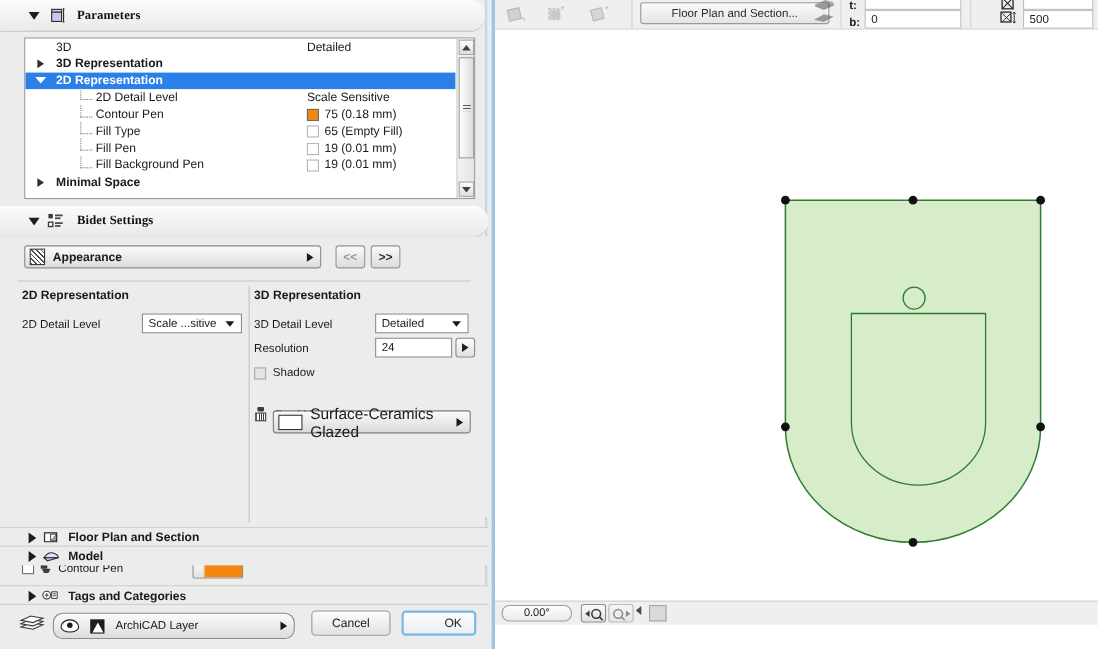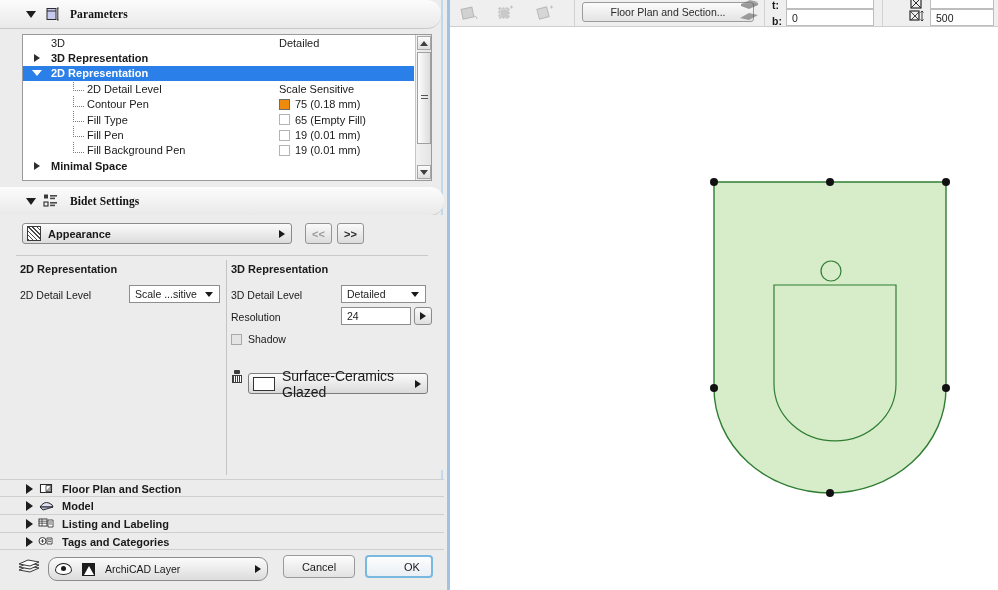--- a/index.html
+++ b/index.html
@@ -430,34 +430,20 @@
       <div class="tri right"></div>
       <div class="cl-icon">
         <svg width="17" height="13" viewBox="0 0 17 13">
           <path d="M2 8 q4 -6 9 -4 q4 1.5 4 4 z" fill="#dfe0f5" stroke="#2b2b2b" stroke-width="1"></path>
           <path d="M2 8 l3 3 l10 -3 z" fill="#b9bce4" stroke="#2b2b2b" stroke-width="1"></path>
         </svg>
       </div>
       <div class="cl-title">Model</div>
     </div>
 
-    <div class="collapsed-row" style="top:514px;">
-      <div class="tri right"></div>
-      <div class="cl-icon">
-        <svg width="17" height="13" viewBox="0 0 17 13">
-          <rect x="1" y="2" width="8" height="7" fill="#fff" stroke="#3a3a3a" stroke-width="1"></rect>
-          <line x1="1" y1="4.2" x2="9" y2="4.2" stroke="#3a3a3a" stroke-width=".8"></line>
-          <line x1="1" y1="6.2" x2="9" y2="6.2" stroke="#3a3a3a" stroke-width=".8"></line>
-          <line x1="4" y1="2" x2="4" y2="9" stroke="#3a3a3a" stroke-width=".8"></line>
-          <path d="M10 3 h5 v7 h-5 z" fill="#fff" stroke="#3a3a3a" stroke-width=".9"></path>
-          <path d="M11 5 h3 M11 7 h3" stroke="#3a3a3a" stroke-width=".8"></path>
-        </svg>
-      </div>
-      <div class="cl-title">Listing and Labeling</div>
-    </div>
 
     <div class="collapsed-row" style="top:532px;">
       <div class="tri right"></div>
       <div class="cl-icon">
         <svg width="17" height="13" viewBox="0 0 17 13">
           <circle cx="4.5" cy="6" r="3.5" fill="#fff" stroke="#3a3a3a" stroke-width="1"></circle>
           <path d="M4.5 4.2 v3.6 M2.8 6 h3.4" stroke="#3a3a3a" stroke-width=".9"></path>
           <path d="M9 3 h5 v6 h-5 z" fill="#fff" stroke="#3a3a3a" stroke-width=".9"></path>
           <path d="M10 4.8 h3 M10 6.6 h3" stroke="#3a3a3a" stroke-width=".8"></path>
         </svg>
@@ -562,17 +548,36 @@
             <circle cx="264" cy="155" r="4" fill="#111111"></circle>
             <circle cx="380" cy="155" r="4" fill="#111111"></circle>
             <circle cx="496" cy="155" r="4" fill="#111111"></circle>
             <circle cx="264" cy="361" r="4" fill="#111111"></circle>
             <circle cx="496" cy="361" r="4" fill="#111111"></circle>
             <circle cx="380" cy="466" r="4" fill="#111111"></circle>
           </g>
       </svg>
     </div>
 
+    <div id="statusbar">
+      <div id="angle-field">0.00°</div>
+      <div class="zbtn" style="left:78px;">
+        <svg width="18" height="12" viewBox="0 0 18 12">
+            <path d="M1 6 l4 -3 v6 z" fill="#3a3a3a"></path>
+            <circle cx="11" cy="6" r="4" fill="none" stroke="#3a3a3a" stroke-width="1.4"></circle>
+            <path d="M14 9 l3 3" stroke="#3a3a3a" stroke-width="1.4"></path>
+          </svg>
+      </div>
+      <div class="zbtn" style="left:103px;opacity:.55;">
+        <svg width="18" height="12" viewBox="0 0 18 12">
+            <circle cx="6" cy="6" r="4" fill="none" stroke="#3a3a3a" stroke-width="1.4"></circle>
+            <path d="M9 9 l3 3" stroke="#3a3a3a" stroke-width="1.4"></path>
+            <path d="M17 6 l-4 -3 v6 z" fill="#3a3a3a"></path>
+          </svg>
+      </div>
+      <div id="status-tail"></div>
+      <div id="status-box"></div>
+    </div>
 
     <div id="bottom-area"></div>
   </div>
 
 </div>
 
 </body></html>

